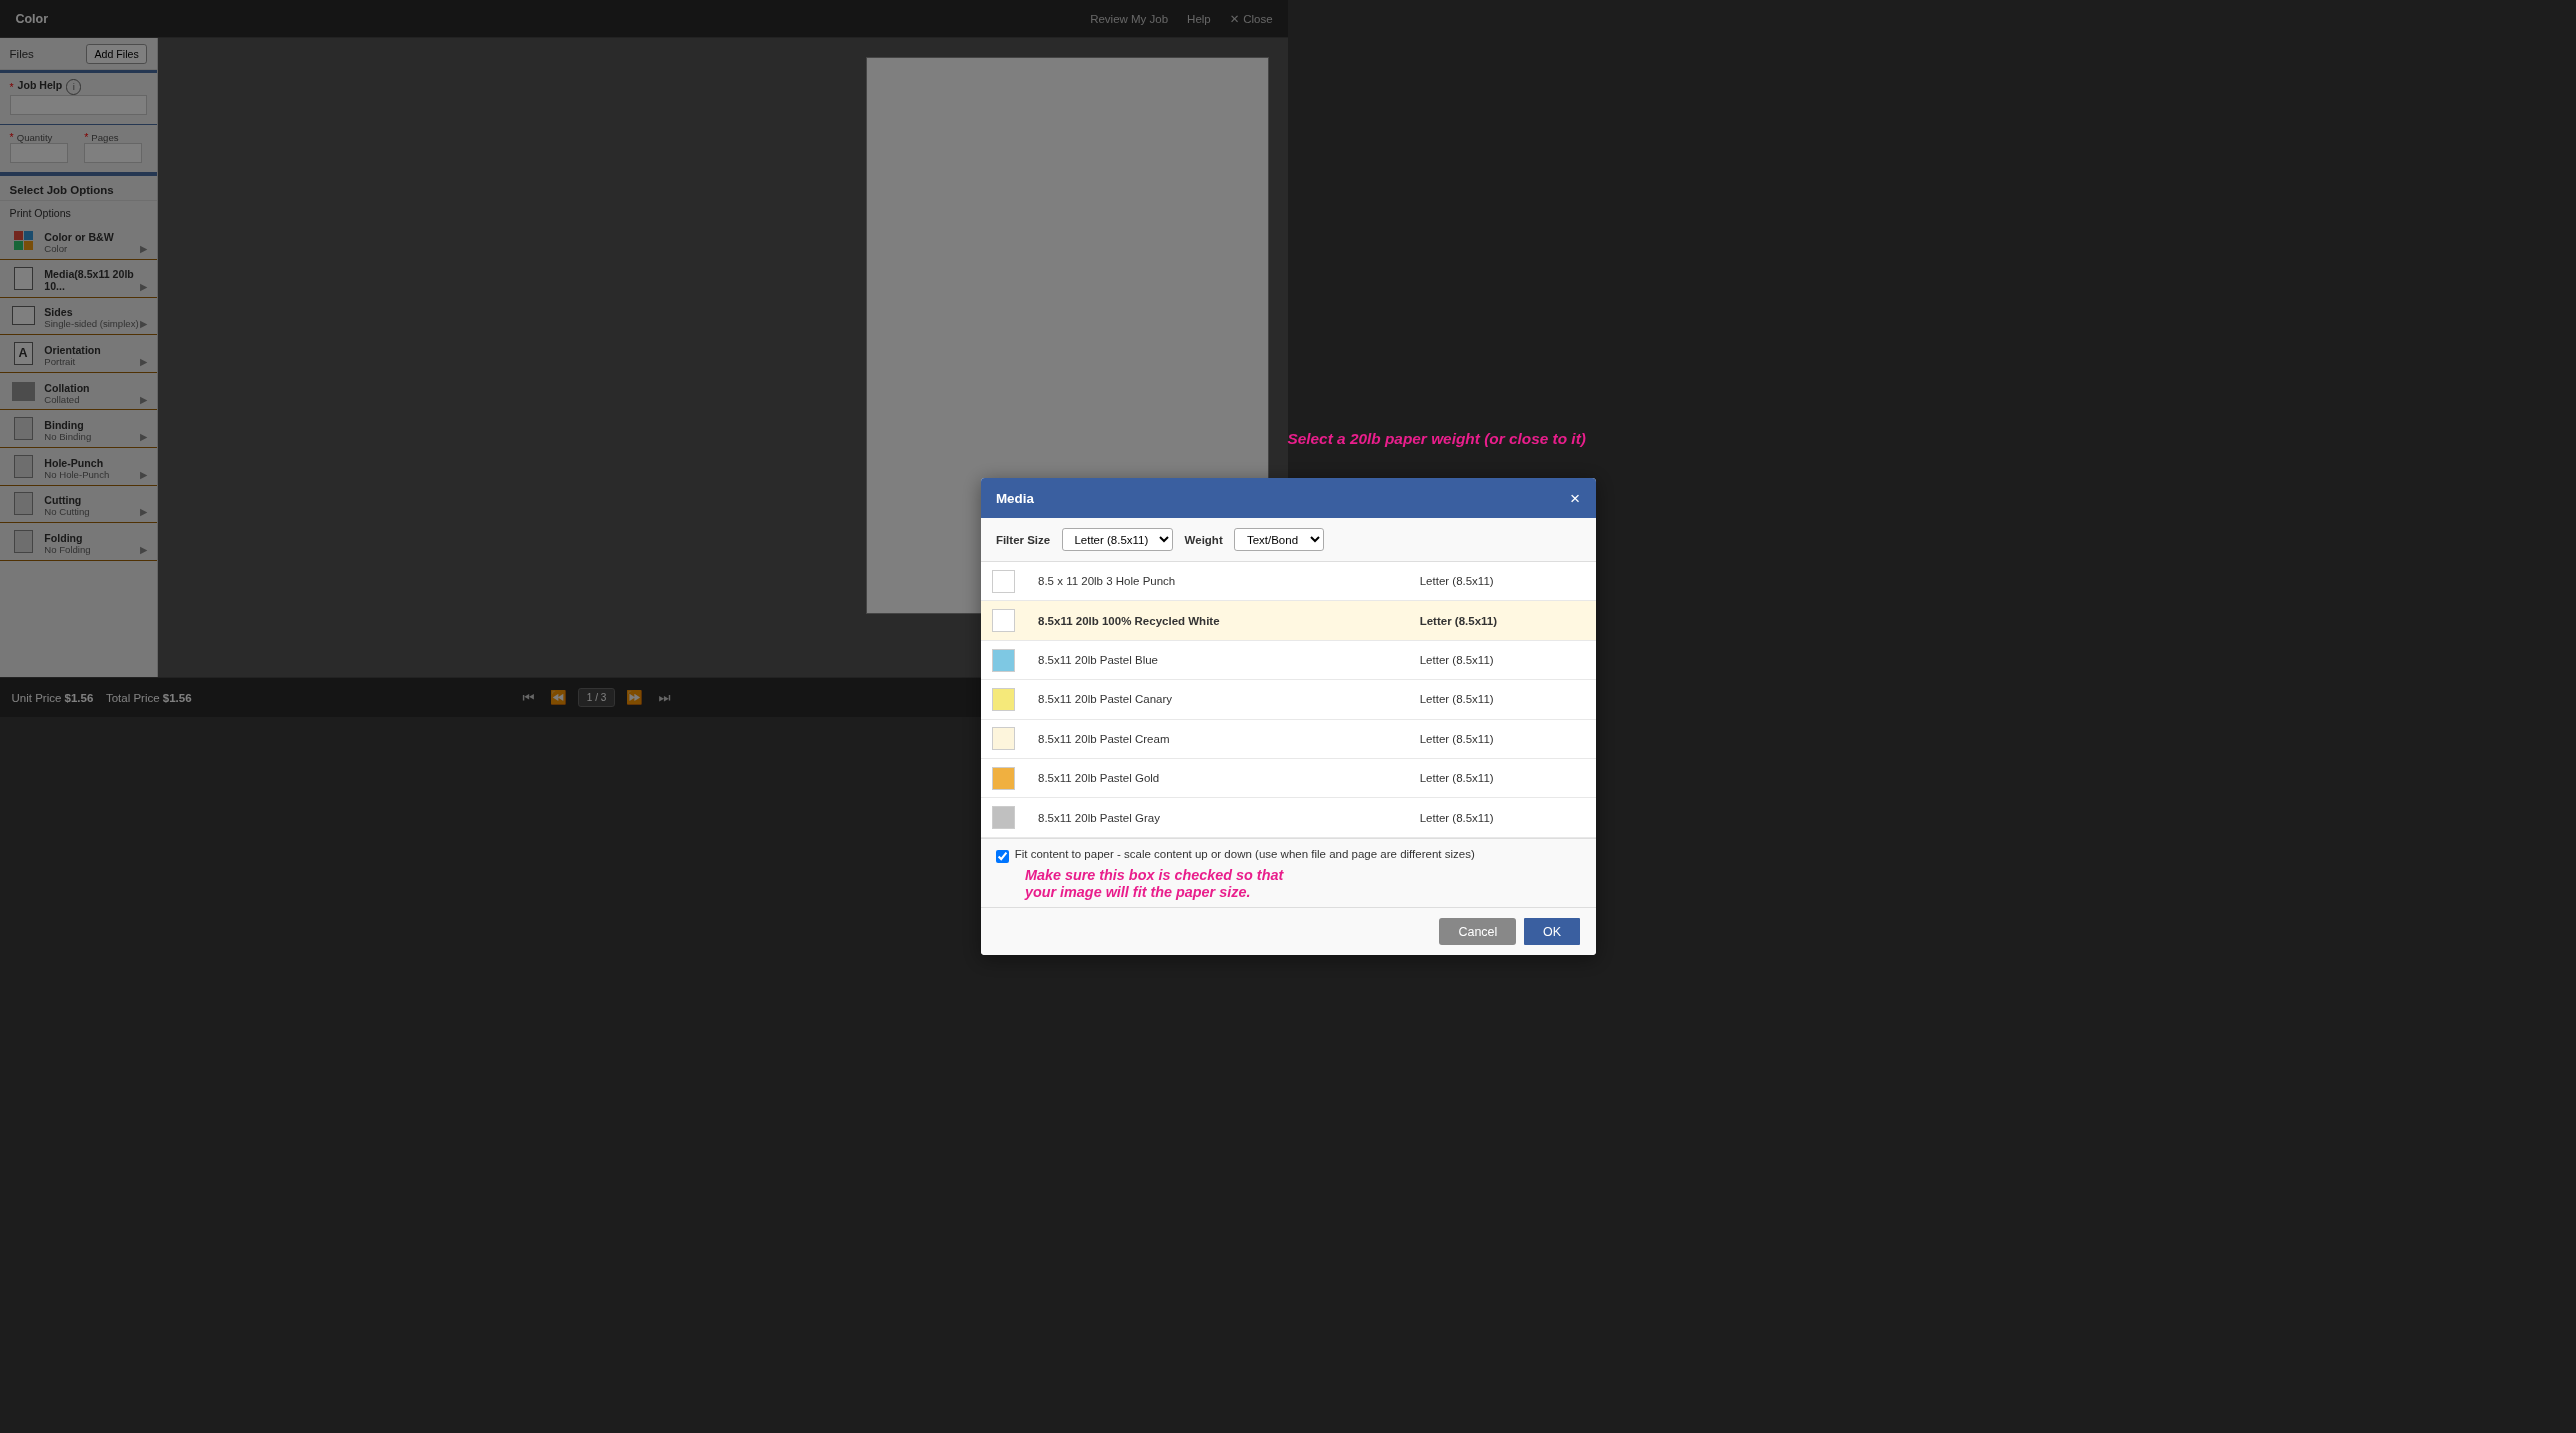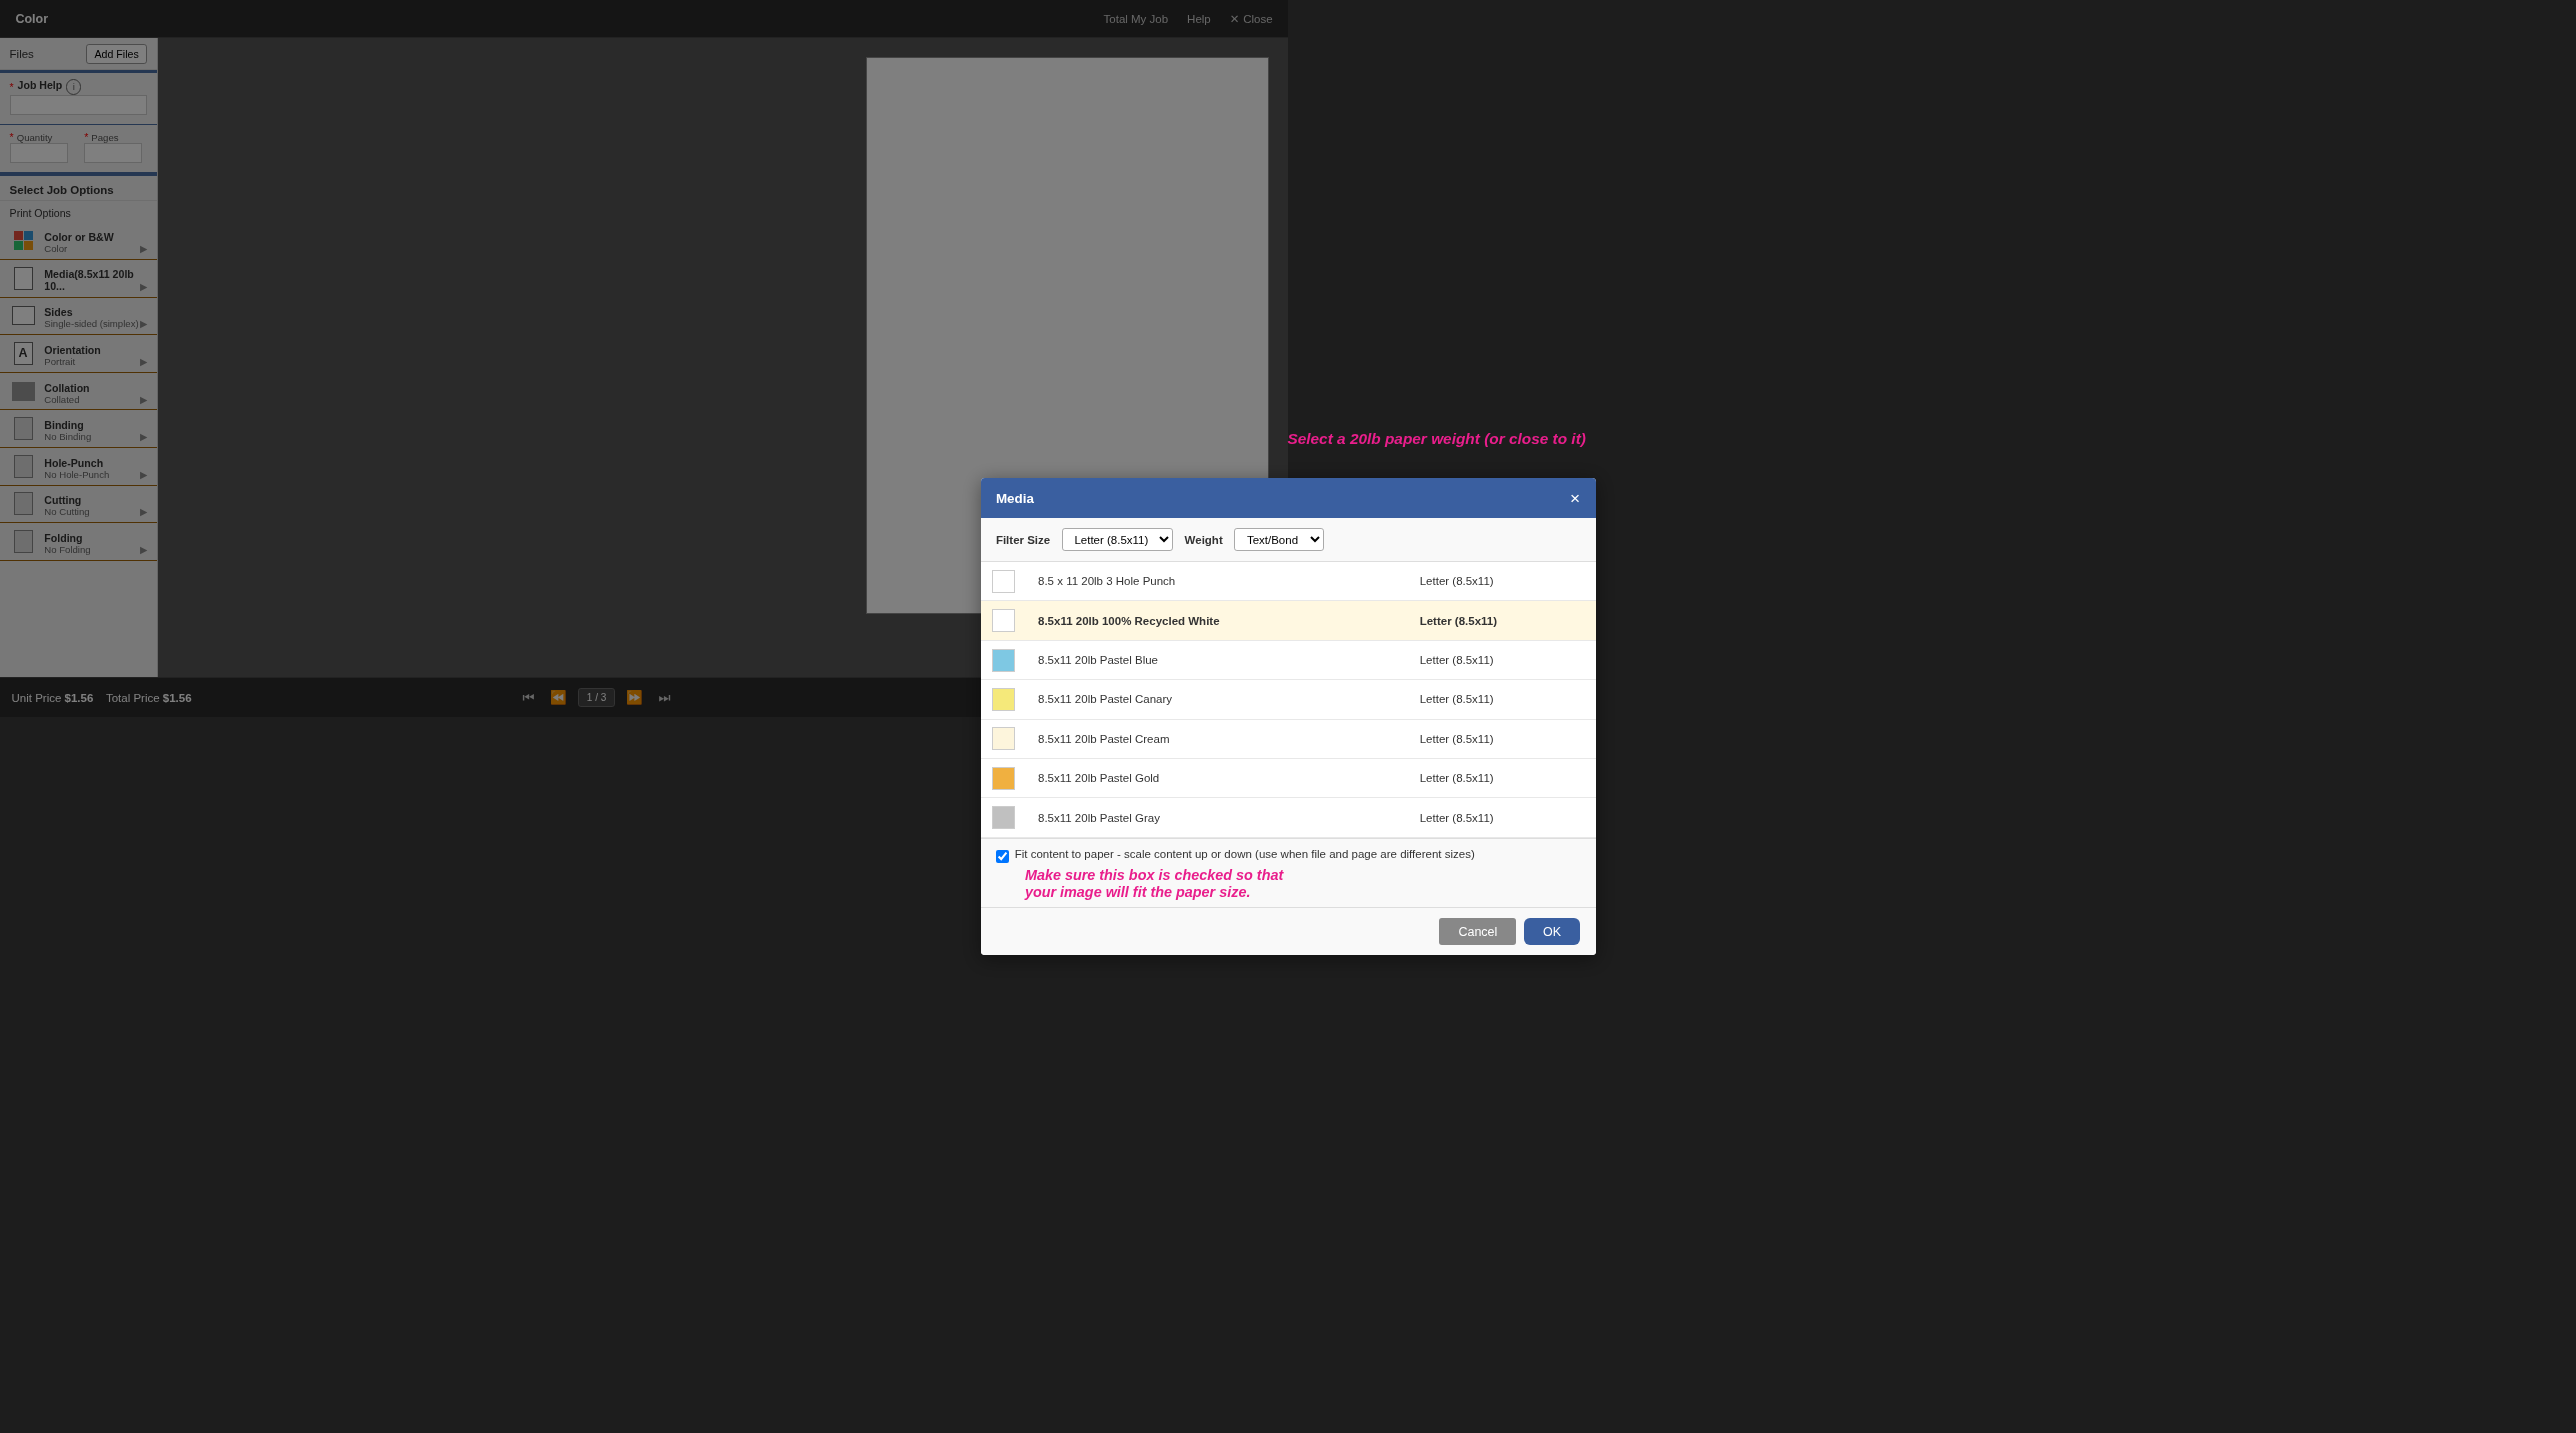--- a/index.html
+++ b/index.html
@@ -238,21 +238,21 @@
     .modal-footer {
       display: flex;
       justify-content: flex-end;
       gap: 7.7px;
       padding: 9.6px 15.4px;
       border-top: 1px solid #ddd;
       background: #f9f9f9;
       border-radius: 0 0 3.8px 3.8px;
     }
     .btn-cancel { background: #888; color: #fff; border: none; padding: 6.7px 19px; font-size: 12.5px; cursor: pointer; border-radius: 2.9px; }
-    .btn-ok { background: #3a5fa0; color: #fff; border: none; padding: 6.7px 19px; font-size: 12.5px; cursor: pointer; border-radius: 6px; }
+    .btn-ok { background: #3a5fa0; color: #fff; border: none; padding: 6.7px 19px; font-size: 12.5px; cursor: pointer; border-radius: 1px; }
 
     
     .annotation {
       position: absolute;
       color: #e91e8c;
       font-size: 17.3px;
       font-weight: bold;
       font-style: italic;
       pointer-events: none;
       z-index: 200;
@@ -272,21 +272,21 @@
       font-size: 9.6px; color: #666; cursor: pointer;
     }
     .required-star { color: red; }
   </style>
 </head>
 <body>
 
 <div class="topbar">
   <div class="topbar-left">Color</div>
   <div class="topbar-right">
-    <span>Total My Job</span>
+    <span>Review My Job</span>
     <span>Help</span>
     <span>✕ <span>Close</span></span>
   </div>
 </div>
 
 <div class="main-layout">
 
   <div class="sidebar">
     <div class="files-header">
       <span class="files-label">Files</span>

